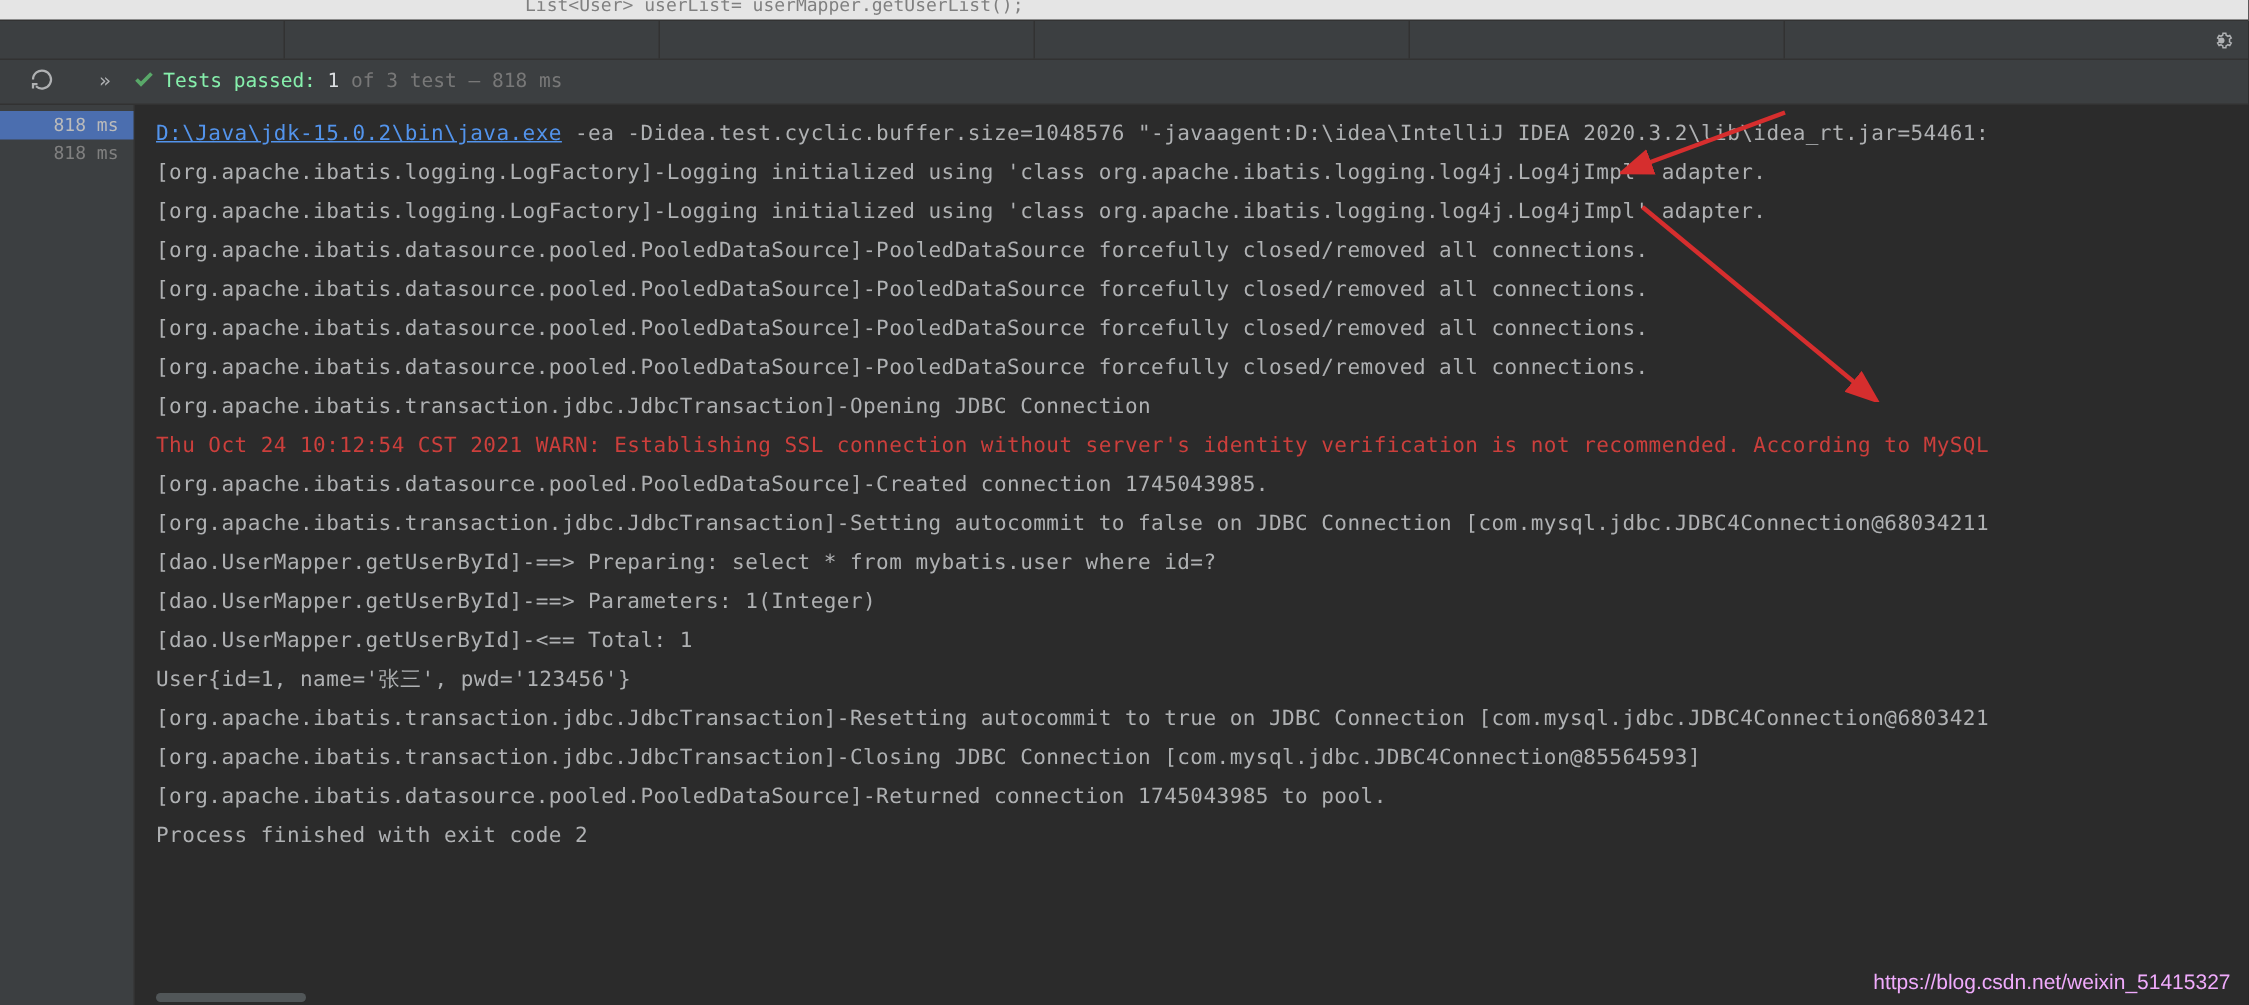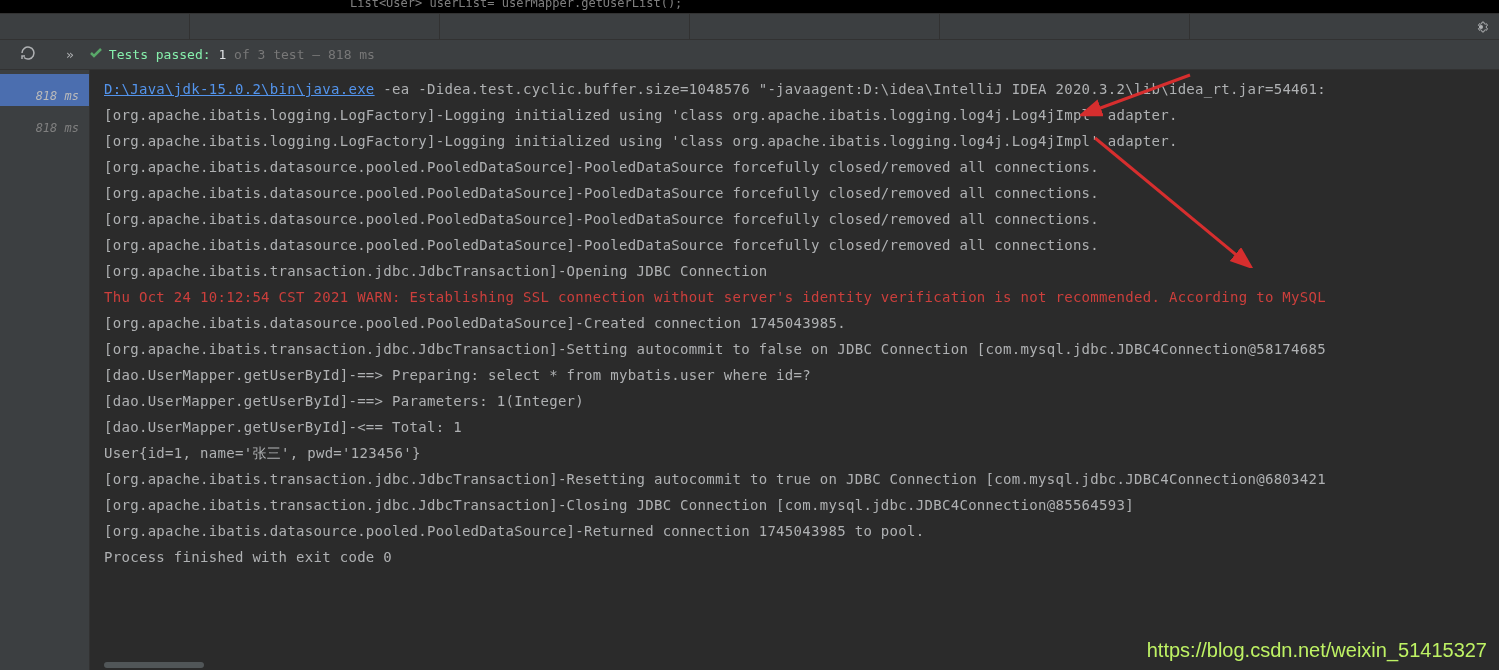--- a/index.html
+++ b/index.html
@@ -12,21 +12,21 @@
       font-family: 'Consolas', 'Monaco', monospace;
       font-size: 13px;
       color: #a9b7c6;
       overflow: hidden;
       width: 1499px;
       height: 670px;
       position: relative;
     }
     .top-bar {
       height: 14px;
-      background: #000000;
+      background: #e5e5e5;
       border-bottom: 1px solid #323232;
       position: relative;
     }
     .top-code {
       position: absolute;
       left: 350px;
       top: -4px;
       color: #808080;
       font-size: 12px;
       font-family: 'Consolas', monospace;
@@ -86,24 +86,23 @@
       height: calc(100% - 70px);
     }
     .timing-panel {
       width: 90px;
       background: #3c3f41;
       border-right: 1px solid #323232;
       padding-top: 4px;
     }
     .timing-row {
       text-align: right;
-      padding: 15px 10px 3px 5px;
+      padding: 2px 10px 3px 5px;
       color: #808080;
       font-size: 12px;
-      font-style: italic;
     }
     .timing-row.highlighted {
       background: #4b6eaf;
       color: #bbbbbb;
     }
     .console-panel {
       flex: 1;
       background: #2b2b2b;
       padding: 6px 0 0 14px;
       overflow: hidden;
@@ -121,22 +120,22 @@
       color: #5394ec;
       text-decoration: underline;
     }
     .warn-line {
       color: #cc3f3c;
     }
     .watermark {
       position: absolute;
       bottom: 8px;
       right: 12px;
-      color: #bef264;
-      font-size: 20px;
+      color: #f0abfc;
+      font-size: 14px;
       font-family: Arial, sans-serif;
     }
     .arrow-svg {
       position: absolute;
       pointer-events: none;
       z-index: 10;
     }
     .scrollbar-track {
       position: absolute;
       bottom: 2px;
@@ -199,30 +198,30 @@
     </div>
     <div class="console-line">[org.apache.ibatis.logging.LogFactory]-Logging initialized using 'class org.apache.ibatis.logging.log4j.Log4jImpl' adapter.</div>
     <div class="console-line">[org.apache.ibatis.logging.LogFactory]-Logging initialized using 'class org.apache.ibatis.logging.log4j.Log4jImpl' adapter.</div>
     <div class="console-line">[org.apache.ibatis.datasource.pooled.PooledDataSource]-PooledDataSource forcefully closed/removed all connections.</div>
     <div class="console-line">[org.apache.ibatis.datasource.pooled.PooledDataSource]-PooledDataSource forcefully closed/removed all connections.</div>
     <div class="console-line">[org.apache.ibatis.datasource.pooled.PooledDataSource]-PooledDataSource forcefully closed/removed all connections.</div>
     <div class="console-line">[org.apache.ibatis.datasource.pooled.PooledDataSource]-PooledDataSource forcefully closed/removed all connections.</div>
     <div class="console-line">[org.apache.ibatis.transaction.jdbc.JdbcTransaction]-Opening JDBC Connection</div>
     <div class="console-line warn-line">Thu Oct 24 10:12:54 CST 2021 WARN: Establishing SSL connection without server's identity verification is not recommended. According to MySQL</div>
     <div class="console-line">[org.apache.ibatis.datasource.pooled.PooledDataSource]-Created connection 1745043985.</div>
-    <div class="console-line">[org.apache.ibatis.transaction.jdbc.JdbcTransaction]-Setting autocommit to false on JDBC Connection [com.mysql.jdbc.JDBC4Connection@58174685</div>
+    <div class="console-line">[org.apache.ibatis.transaction.jdbc.JdbcTransaction]-Setting autocommit to false on JDBC Connection [com.mysql.jdbc.JDBC4Connection@68034211</div>
     <div class="console-line">[dao.UserMapper.getUserById]-==&gt;  Preparing: select * from mybatis.user where id=?</div>
     <div class="console-line">[dao.UserMapper.getUserById]-==&gt; Parameters: 1(Integer)</div>
     <div class="console-line">[dao.UserMapper.getUserById]-&lt;==      Total: 1</div>
     <div class="console-line">User{id=1, name='张三', pwd='123456'}</div>
     <div class="console-line">[org.apache.ibatis.transaction.jdbc.JdbcTransaction]-Resetting autocommit to true on JDBC Connection [com.mysql.jdbc.JDBC4Connection@6803421</div>
     <div class="console-line">[org.apache.ibatis.transaction.jdbc.JdbcTransaction]-Closing JDBC Connection [com.mysql.jdbc.JDBC4Connection@85564593]</div>
     <div class="console-line">[org.apache.ibatis.datasource.pooled.PooledDataSource]-Returned connection 1745043985 to pool.</div>
     <div class="console-line"></div>
-    <div class="console-line">Process finished with exit code 0</div>
+    <div class="console-line">Process finished with exit code 2</div>
   </div>
 </div>
 
 <svg class="arrow-svg" style="left:1080px; top:70px;" width="120" height="50">
   <defs>
       <marker id="ah1" markerWidth="10" markerHeight="10" refX="2" refY="3" orient="auto">
         <path d="M0,0 L0,6 L8,3 z" fill="#d62e2e"></path>
       </marker>
     </defs>
   <line x1="110" y1="5" x2="15" y2="40" stroke="#d62e2e" stroke-width="3" marker-end="url(#ah1)"></line>

